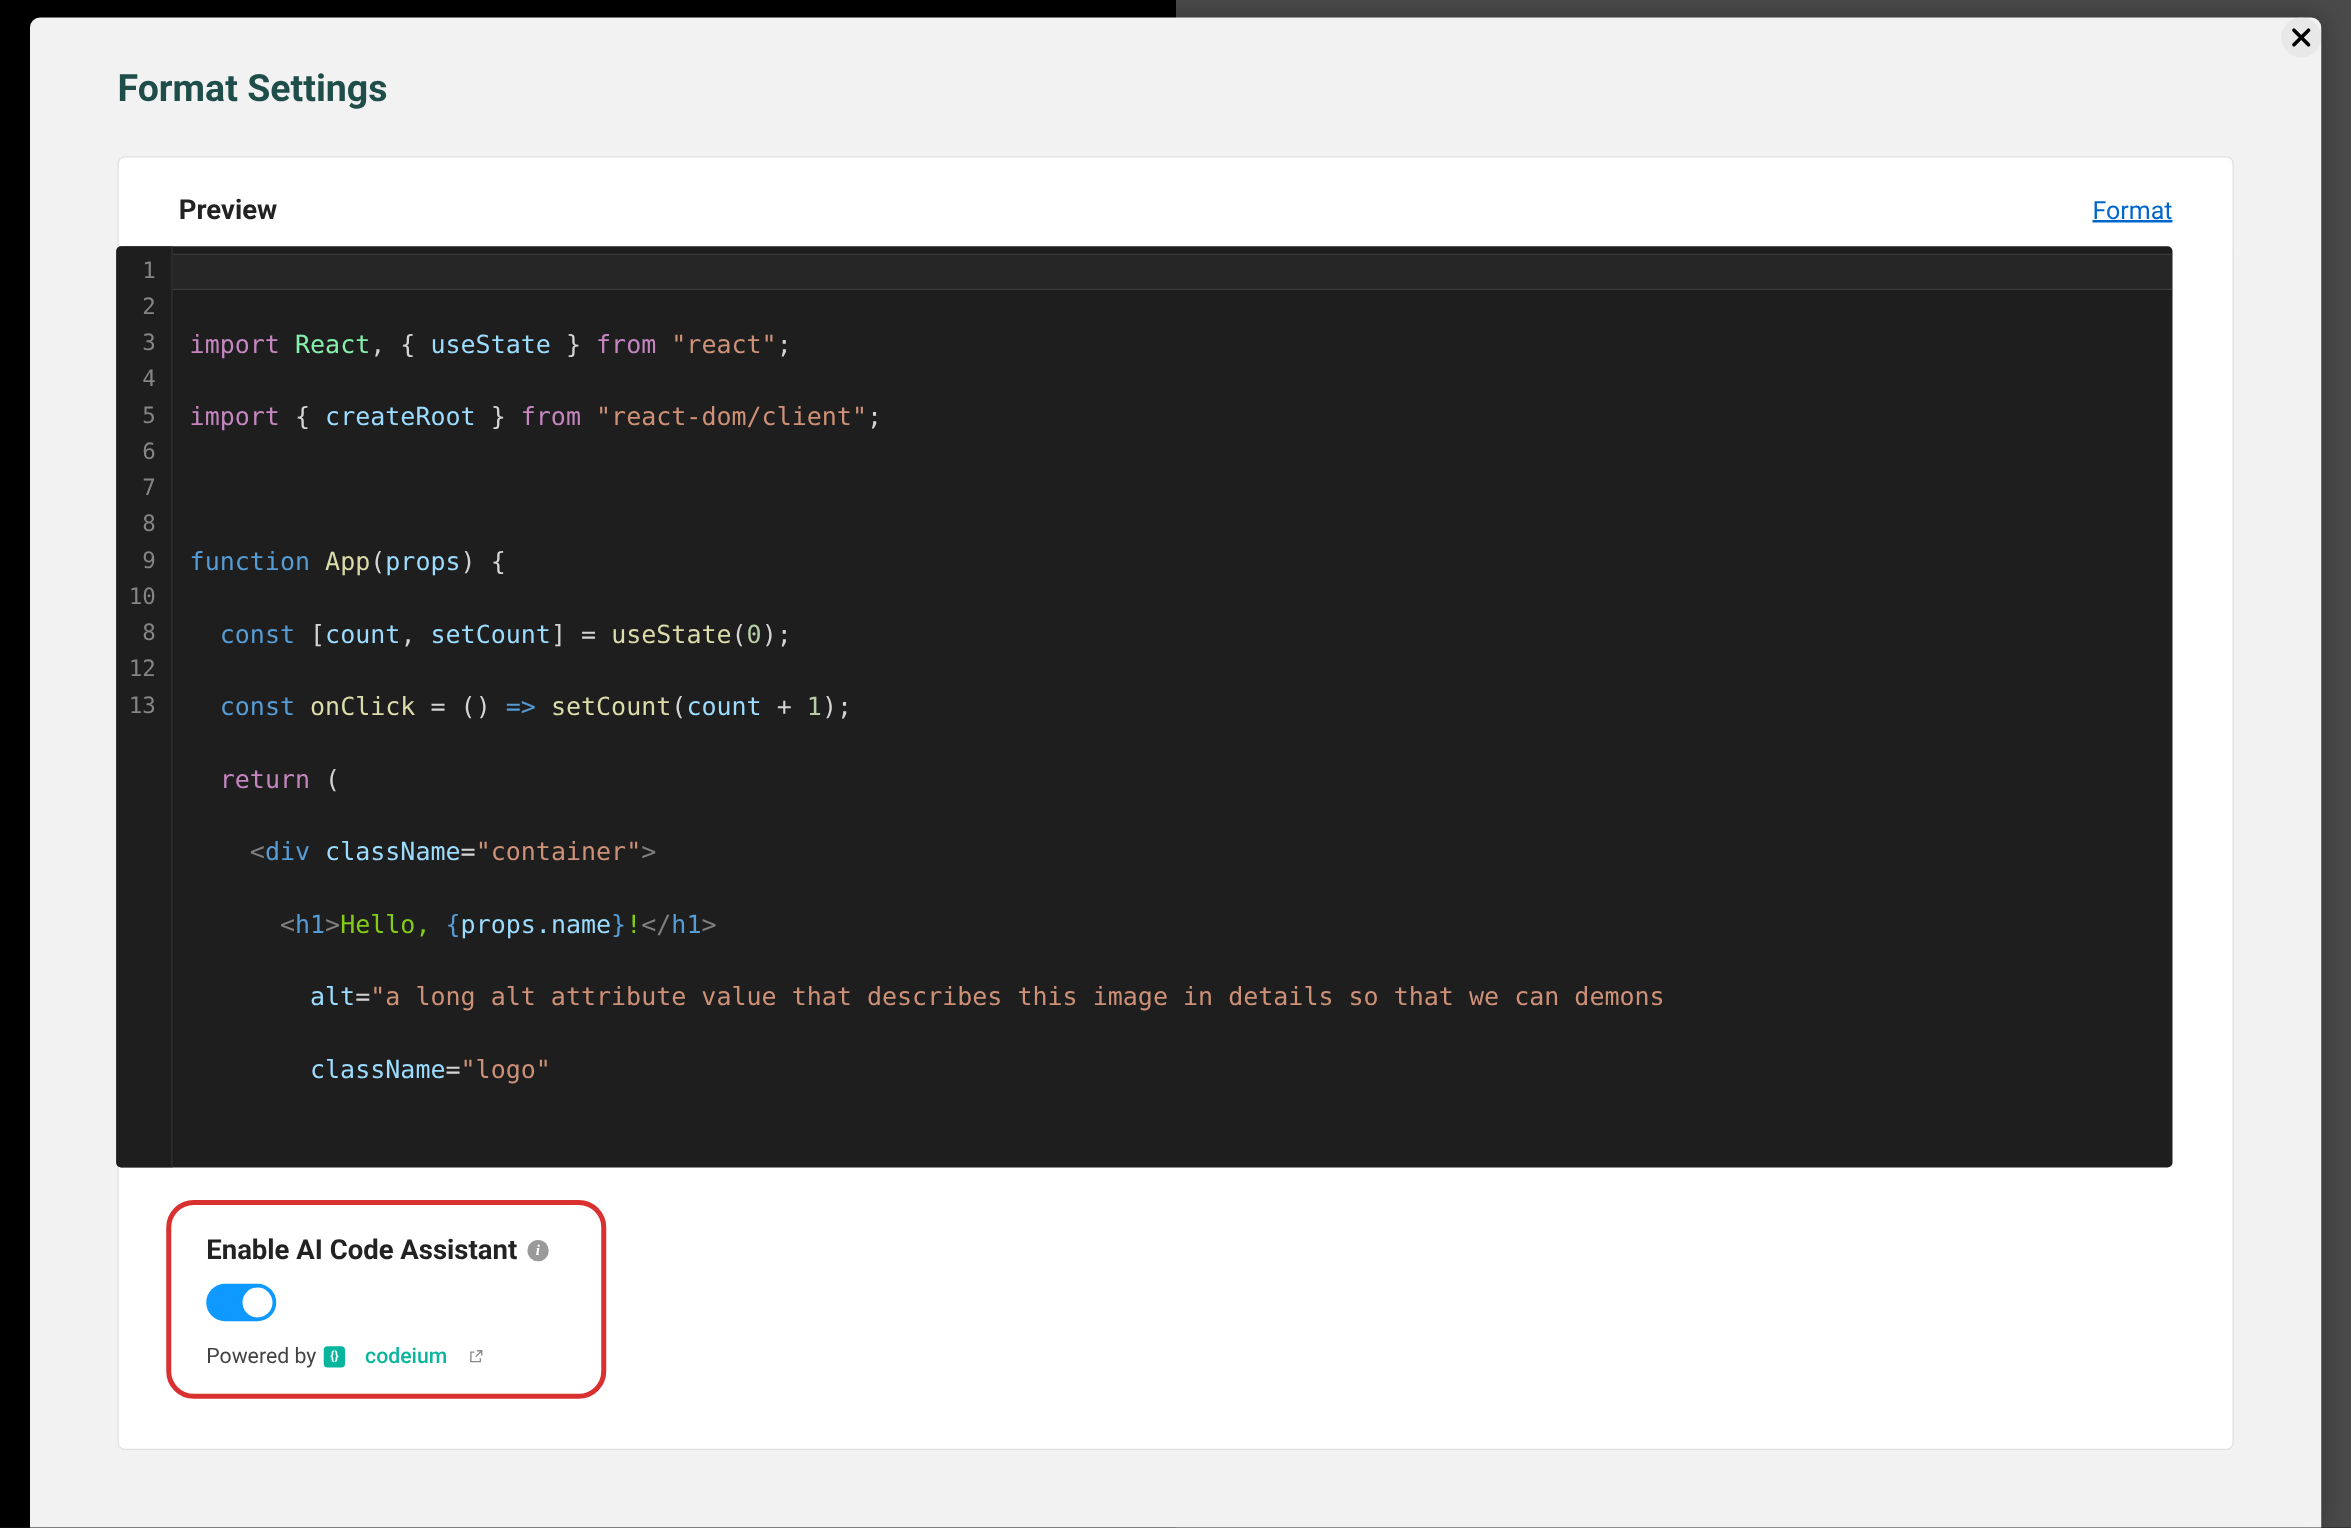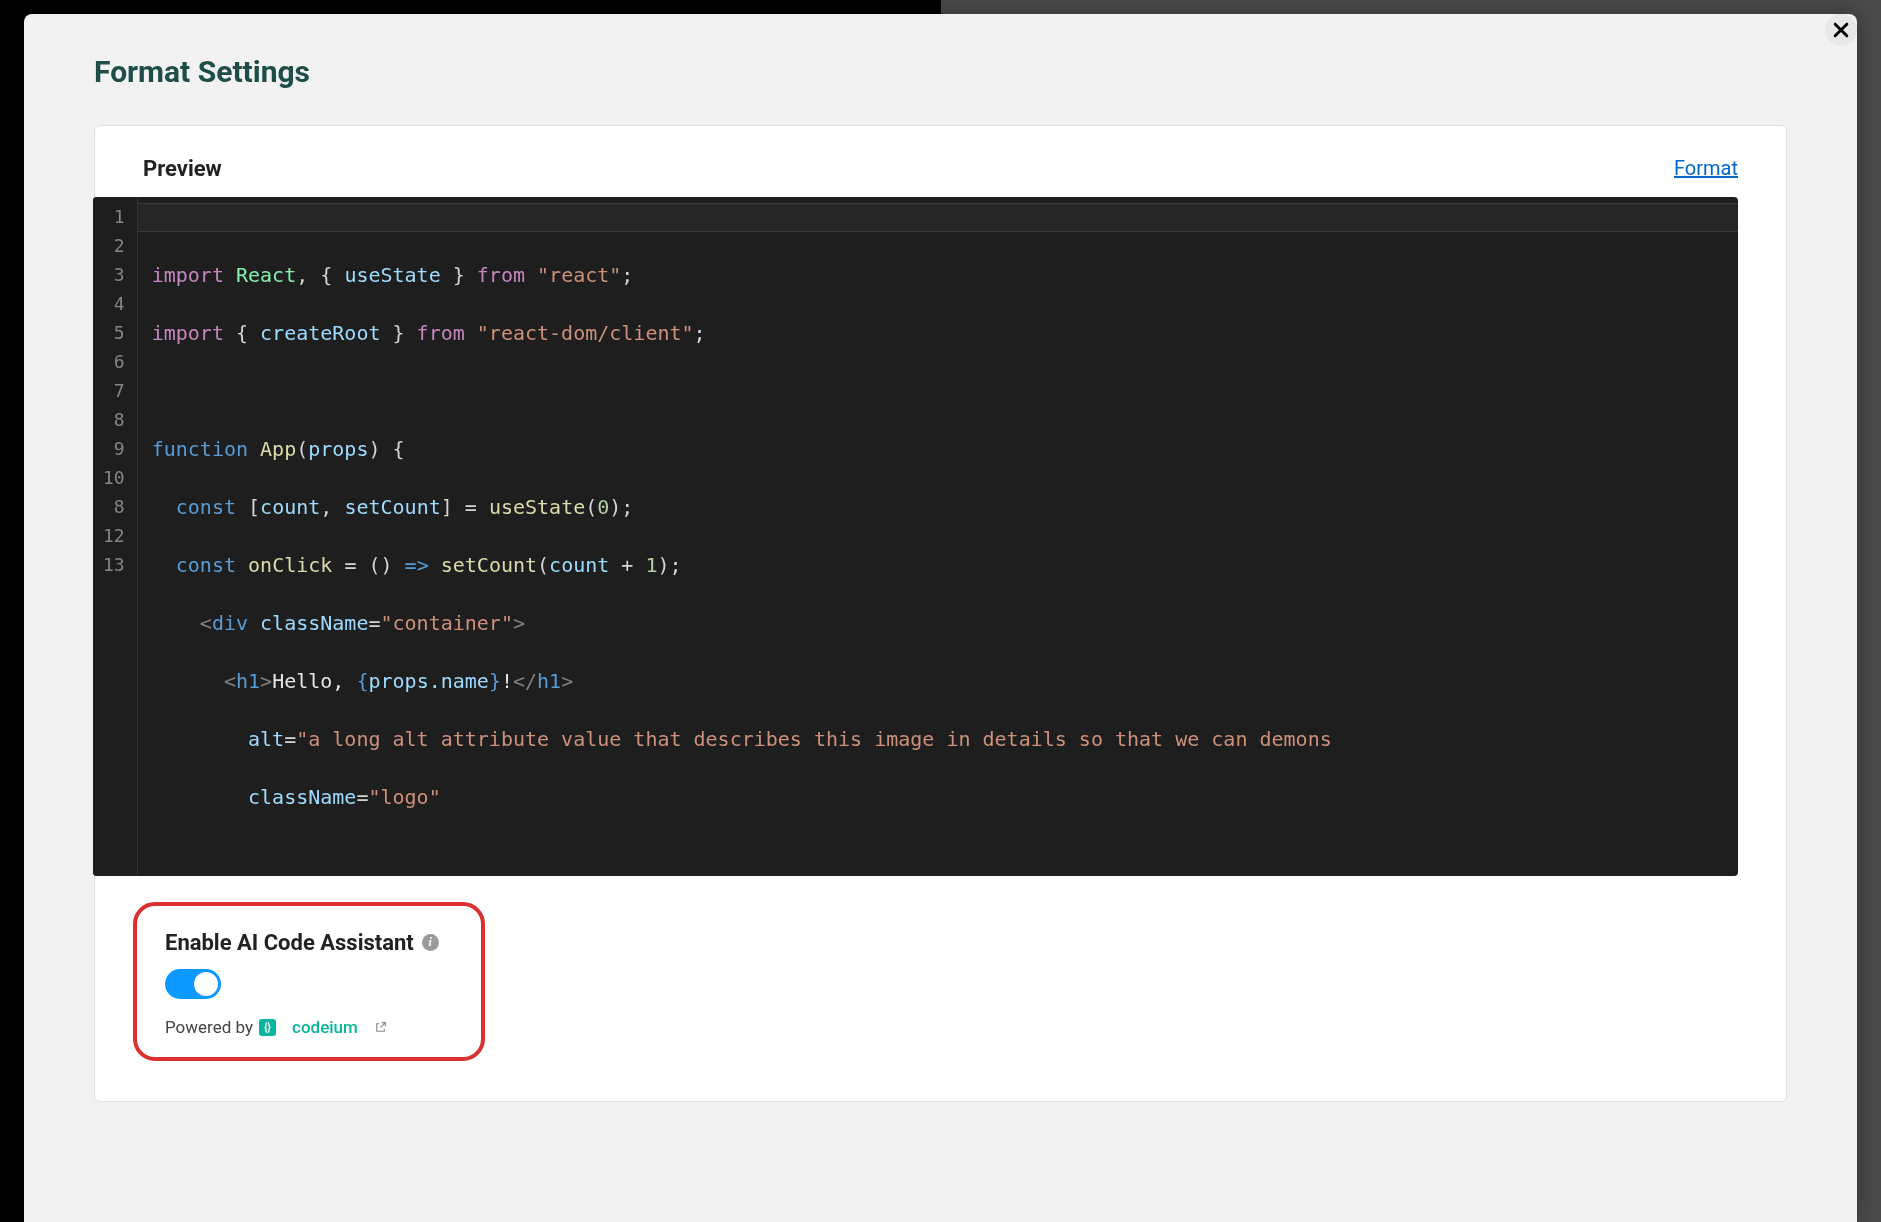--- a/index.html
+++ b/index.html
@@ -125,21 +125,21 @@
   .t-type { color: #86efac; }
   .t-fn { color: #dcdcaa; }
   .t-string { color: #ce9178; }
   .t-comment { color: #6a9955; font-style: italic; }
   .t-prop { color: #9cdcfe; }
   .t-num { color: #b5cea8; }
   .t-punc { color: #d4d4d4; }
   .t-tag { color: #808080; }
   .t-tagname { color: #569cd6; }
   .t-attr { color: #9cdcfe; }
-  .t-jsx { color: #e5e5e5; }
+  .t-jsx { color: #84cc16; }
 
   .highlight-box {
     border: 4px solid #d93030;
     border-radius: 22px;
     padding: 24px 24px 20px 28px;
     margin-top: 26px;
     margin-left: -10px;
     width: 352px;
   }
   .section-header {
@@ -250,20 +250,21 @@
           <div>13</div>
         </div>
         <div class="code-lines">
           <div class="cursor-line" style="top:6px;"></div>
 <span class="line"><span class="t-keyword2">import</span> <span class="t-type">React</span><span class="t-punc">, { </span><span class="t-prop">useState</span><span class="t-punc"> } </span><span class="t-keyword2">from</span> <span class="t-string">"react"</span><span class="t-punc">;</span></span>
 <span class="line"><span class="t-keyword2">import</span><span class="t-punc"> { </span><span class="t-prop">createRoot</span><span class="t-punc"> } </span><span class="t-keyword2">from</span> <span class="t-string">"react-dom/client"</span><span class="t-punc">;</span></span>
 <span class="line"> </span>
 <span class="line"><span class="t-keyword">function</span> <span class="t-fn">App</span><span class="t-punc">(</span><span class="t-prop">props</span><span class="t-punc">) {</span></span>
 <span class="line">  <span class="t-keyword">const</span><span class="t-punc"> [</span><span class="t-prop">count</span><span class="t-punc">, </span><span class="t-prop">setCount</span><span class="t-punc">] = </span><span class="t-fn">useState</span><span class="t-punc">(</span><span class="t-num">0</span><span class="t-punc">);</span></span>
 <span class="line">  <span class="t-keyword">const</span> <span class="t-fn">onClick</span><span class="t-punc"> = () </span><span class="t-keyword">=&gt;</span><span class="t-punc"> </span><span class="t-fn">setCount</span><span class="t-punc">(</span><span class="t-prop">count</span><span class="t-punc"> + </span><span class="t-num">1</span><span class="t-punc">);</span></span>
+<span class="line">  <span class="t-keyword2">return</span><span class="t-punc"> (</span></span>
 <span class="line">    <span class="t-tag">&lt;</span><span class="t-tagname">div</span> <span class="t-attr">className</span><span class="t-punc">=</span><span class="t-string">"container"</span><span class="t-tag">&gt;</span></span>
 <span class="line">      <span class="t-tag">&lt;</span><span class="t-tagname">h1</span><span class="t-tag">&gt;</span><span class="t-jsx">Hello, </span><span class="t-keyword">{</span><span class="t-prop">props.name</span><span class="t-keyword">}</span><span class="t-jsx">!</span><span class="t-tag">&lt;/</span><span class="t-tagname">h1</span><span class="t-tag">&gt;</span></span>
 <span class="line">        <span class="t-attr">alt</span><span class="t-punc">=</span><span class="t-string">"a long alt attribute value that describes this image in details so that we can demons</span></span>
 <span class="line">        <span class="t-attr">className</span><span class="t-punc">=</span><span class="t-string">"logo"</span></span>
         </div>
       </div>
 
       <div class="highlight-box">
         <div class="section-header">
           <span class="section-label">Enable AI Code Assistant</span>

